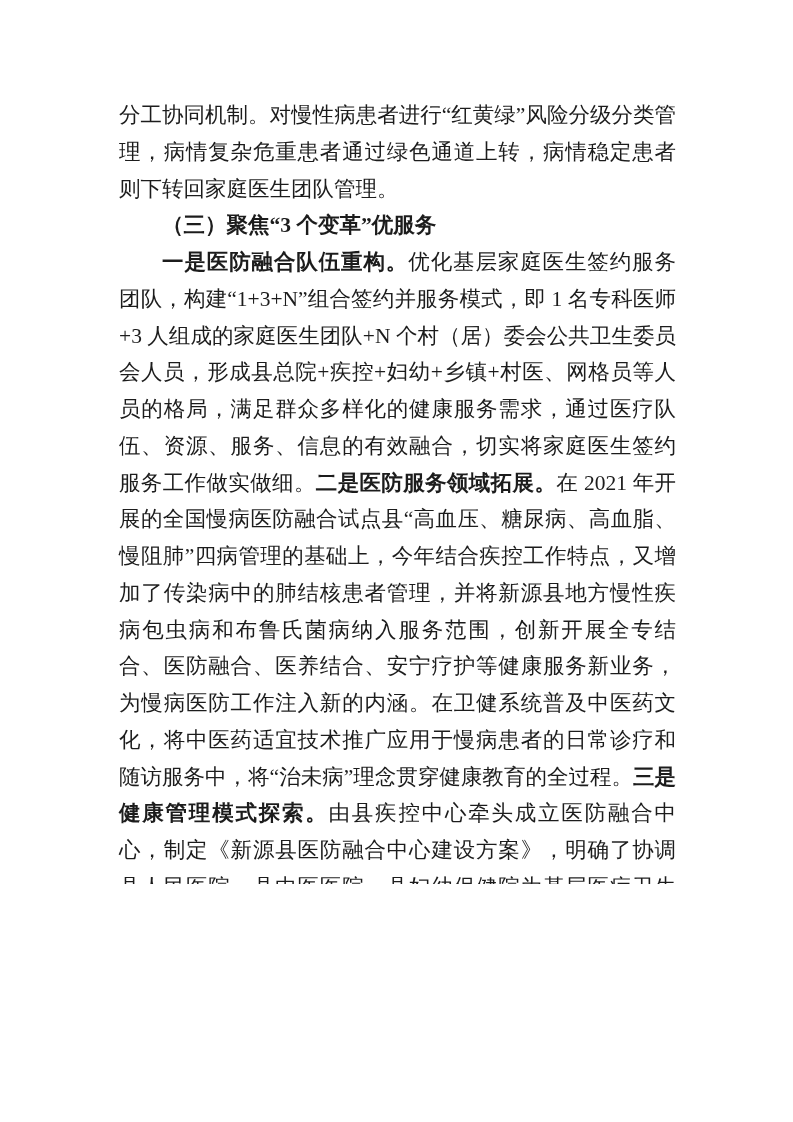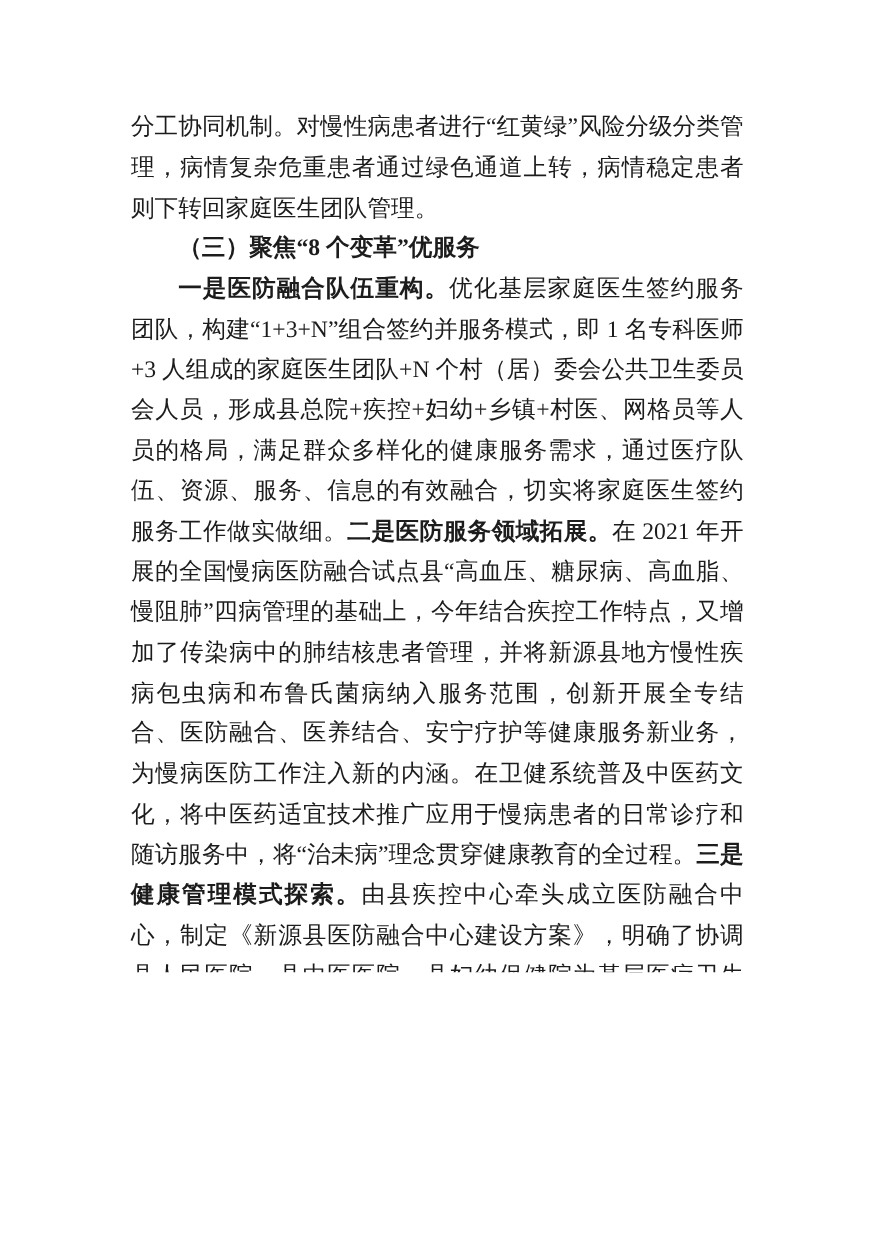--- a/index.html
+++ b/index.html
@@ -34,17 +34,17 @@
     font-weight: bold;
   }
 </style>
 </head>
 <body>
 
 <div class="page">
 
   <p class="para">分工协同机制。对慢性病患者进行“红黄绿”风险分级分类管理，病情复杂危重患者通过绿色通道上转，病情稳定患者则下转回家庭医生团队管理。</p>
 
-  <p class="para indent bold">（三）聚焦“8 个变革”优服务</p>
+  <p class="para indent bold">（三）聚焦“3 个变革”优服务</p>
 
   <p class="para indent"><span class="bold">一是医防融合队伍重构。</span><span>优化基层家庭医生签约服务团队，构建“1+3+N”组合签约并服务模式，即 1 名专科医师+3 人组成的家庭医生团队+N 个村（居）委会公共卫生委员会人员，形成县总院+疾控+妇幼+乡镇+村医、网格员等人员的格局，满足群众多样化的健康服务需求，通过医疗队伍、资源、服务、信息的有效融合，切实将家庭医生签约服务工作做实做细。</span><span class="bold">二是医防服务领域拓展。</span><span>在 2021 年开展的全国慢病医防融合试点县“高血压、糖尿病、高血脂、慢阻肺”四病管理的基础上，今年结合疾控工作特点，又增加了传染病中的肺结核患者管理，并将新源县地方慢性疾病包虫病和布鲁氏菌病纳入服务范围，创新开展全专结合、医防融合、医养结合、安宁疗护等健康服务新业务，为慢病医防工作注入新的内涵。在卫健系统普及中医药文化，将中医药适宜技术推广应用于慢病患者的日常诊疗和随访服务中，将“治未病”理念贯穿健康教育的全过程。</span><span class="bold">三是健康管理模式探索。</span><span>由县疾控中心牵头成立医防融合中心，制定《新源县医防融合中心建设方案》，明确了协调县人民医院、县中医医院、县妇幼保健院为基层医疗卫生机构提供技术支撑，在乡镇卫生院成立医防融合服务站，村卫生室成立医防融合服务点，建设构建集“医防融合管理中心+联合门诊的体系，从健康</span></p>
 
 </div>
 
 </body></html>

